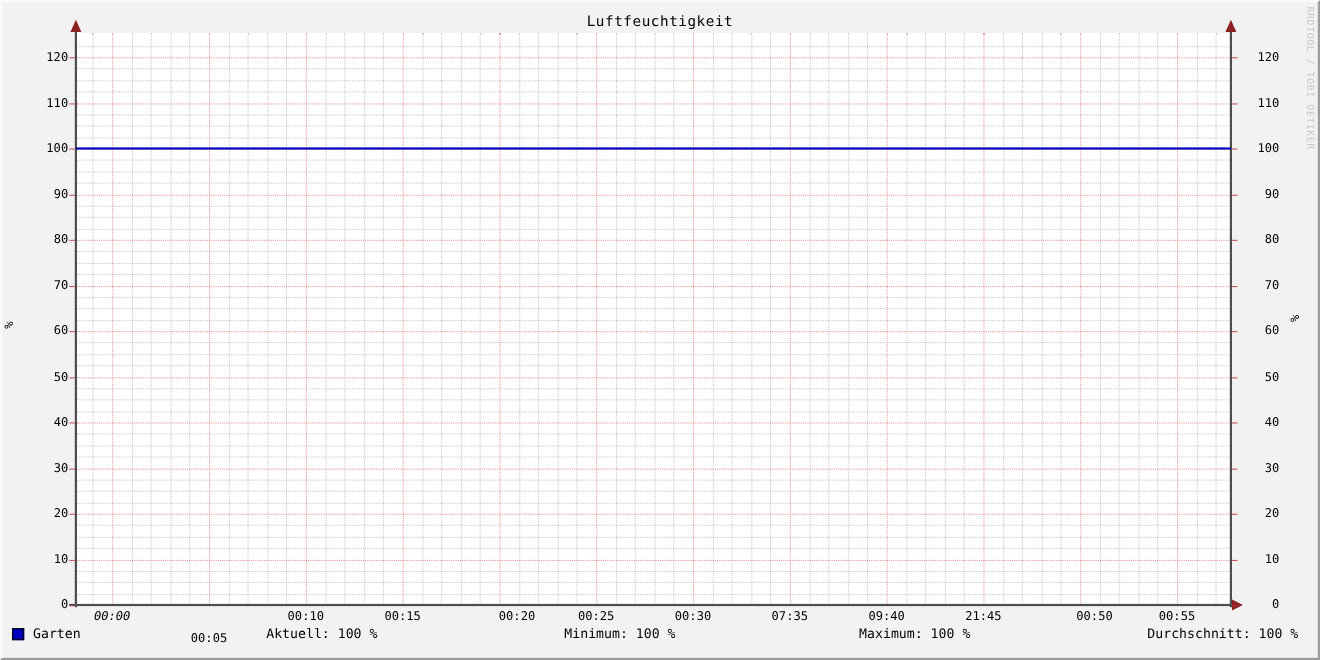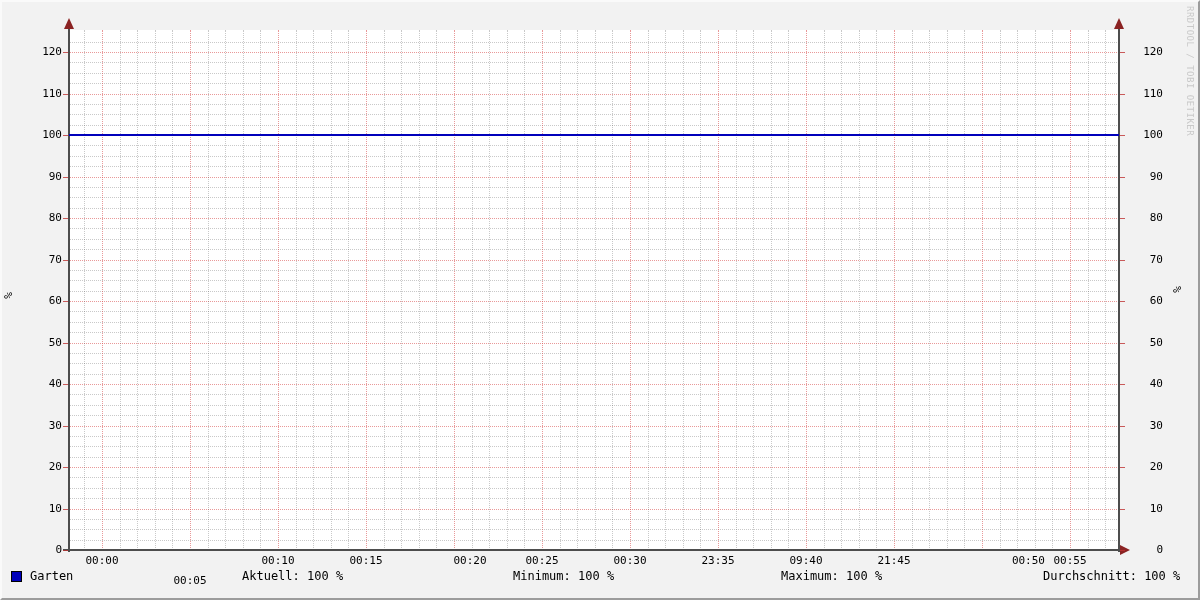--- a/index.html
+++ b/index.html
@@ -64,20 +64,21 @@
   .footer {
     position:absolute; top:584px; left:0; width:100%;
     text-align:center; font-size:9px; color:#9e9e9e; letter-spacing:0.5px;
   }
 </style>
 </head>
 <body>
 
 <div id="graph">
 
+  <div class="title">Luftfeuchtigkeit</div>
 
   <div class="watermark">RRDTOOL / TOBI OETIKER</div>
 
   <div class="plot-canvas">
       <div class="gh" style="top: 509.625px;"></div>
       <div class="gh" style="top: 499.25px;"></div>
       <div class="gh" style="top: 488.875px;"></div>
       <div class="gh major" style="top: 478.5px;"></div>
       <div class="gh" style="top: 468.125px;"></div>
       <div class="gh" style="top: 457.75px;"></div>
@@ -249,26 +250,26 @@
     <div class="tick" style="left: 61px; top: 133px;"></div>
     <div class="tick" style="left: 1118px; top: 133px;"></div>
     <div class="ytl" style="top: 85.5px;">110</div>
     <div class="ytr" style="top: 85.5px;">110</div>
     <div class="tick" style="left: 61px; top: 91.5px;"></div>
     <div class="tick" style="left: 1118px; top: 91.5px;"></div>
     <div class="ytl" style="top: 44px;">120</div>
     <div class="ytr" style="top: 44px;">120</div>
     <div class="tick" style="left: 61px; top: 50px;"></div>
     <div class="tick" style="left: 1118px; top: 50px;"></div>
-    <div class="xtl" style="left: 70px;">00:00</div>
+    <div class="xtl" style="left: 70px; font-style: italic;">00:00</div>
     <div class="xtl" style="left: 158px; margin-top: 20px;">00:05</div>
     <div class="xtl" style="left: 246px;">00:10</div>
     <div class="xtl" style="left: 334px;">00:15</div>
     <div class="xtl" style="left: 438px;">00:20</div>
     <div class="xtl" style="left: 510px;">00:25</div>
     <div class="xtl" style="left: 598px;">00:30</div>
-    <div class="xtl" style="left: 686px;">23:35</div>
+    <div class="xtl" style="left: 686px;">07:35</div>
     <div class="xtl" style="left: 774px;">09:40</div>
     <div class="xtl" style="left: 862px;">21:45</div>
-    <div class="xtl" style="left: 983px; text-align: right;">00:50</div>
+    <div class="xtl" style="left: 963px;">00:50</div>
     <div class="xtl" style="left: 1038px;">00:55</div>
     <div class="series-line" style="top: 132px; background: rgb(0, 0, 187);"></div>
   </div>
 
 </body></html>

